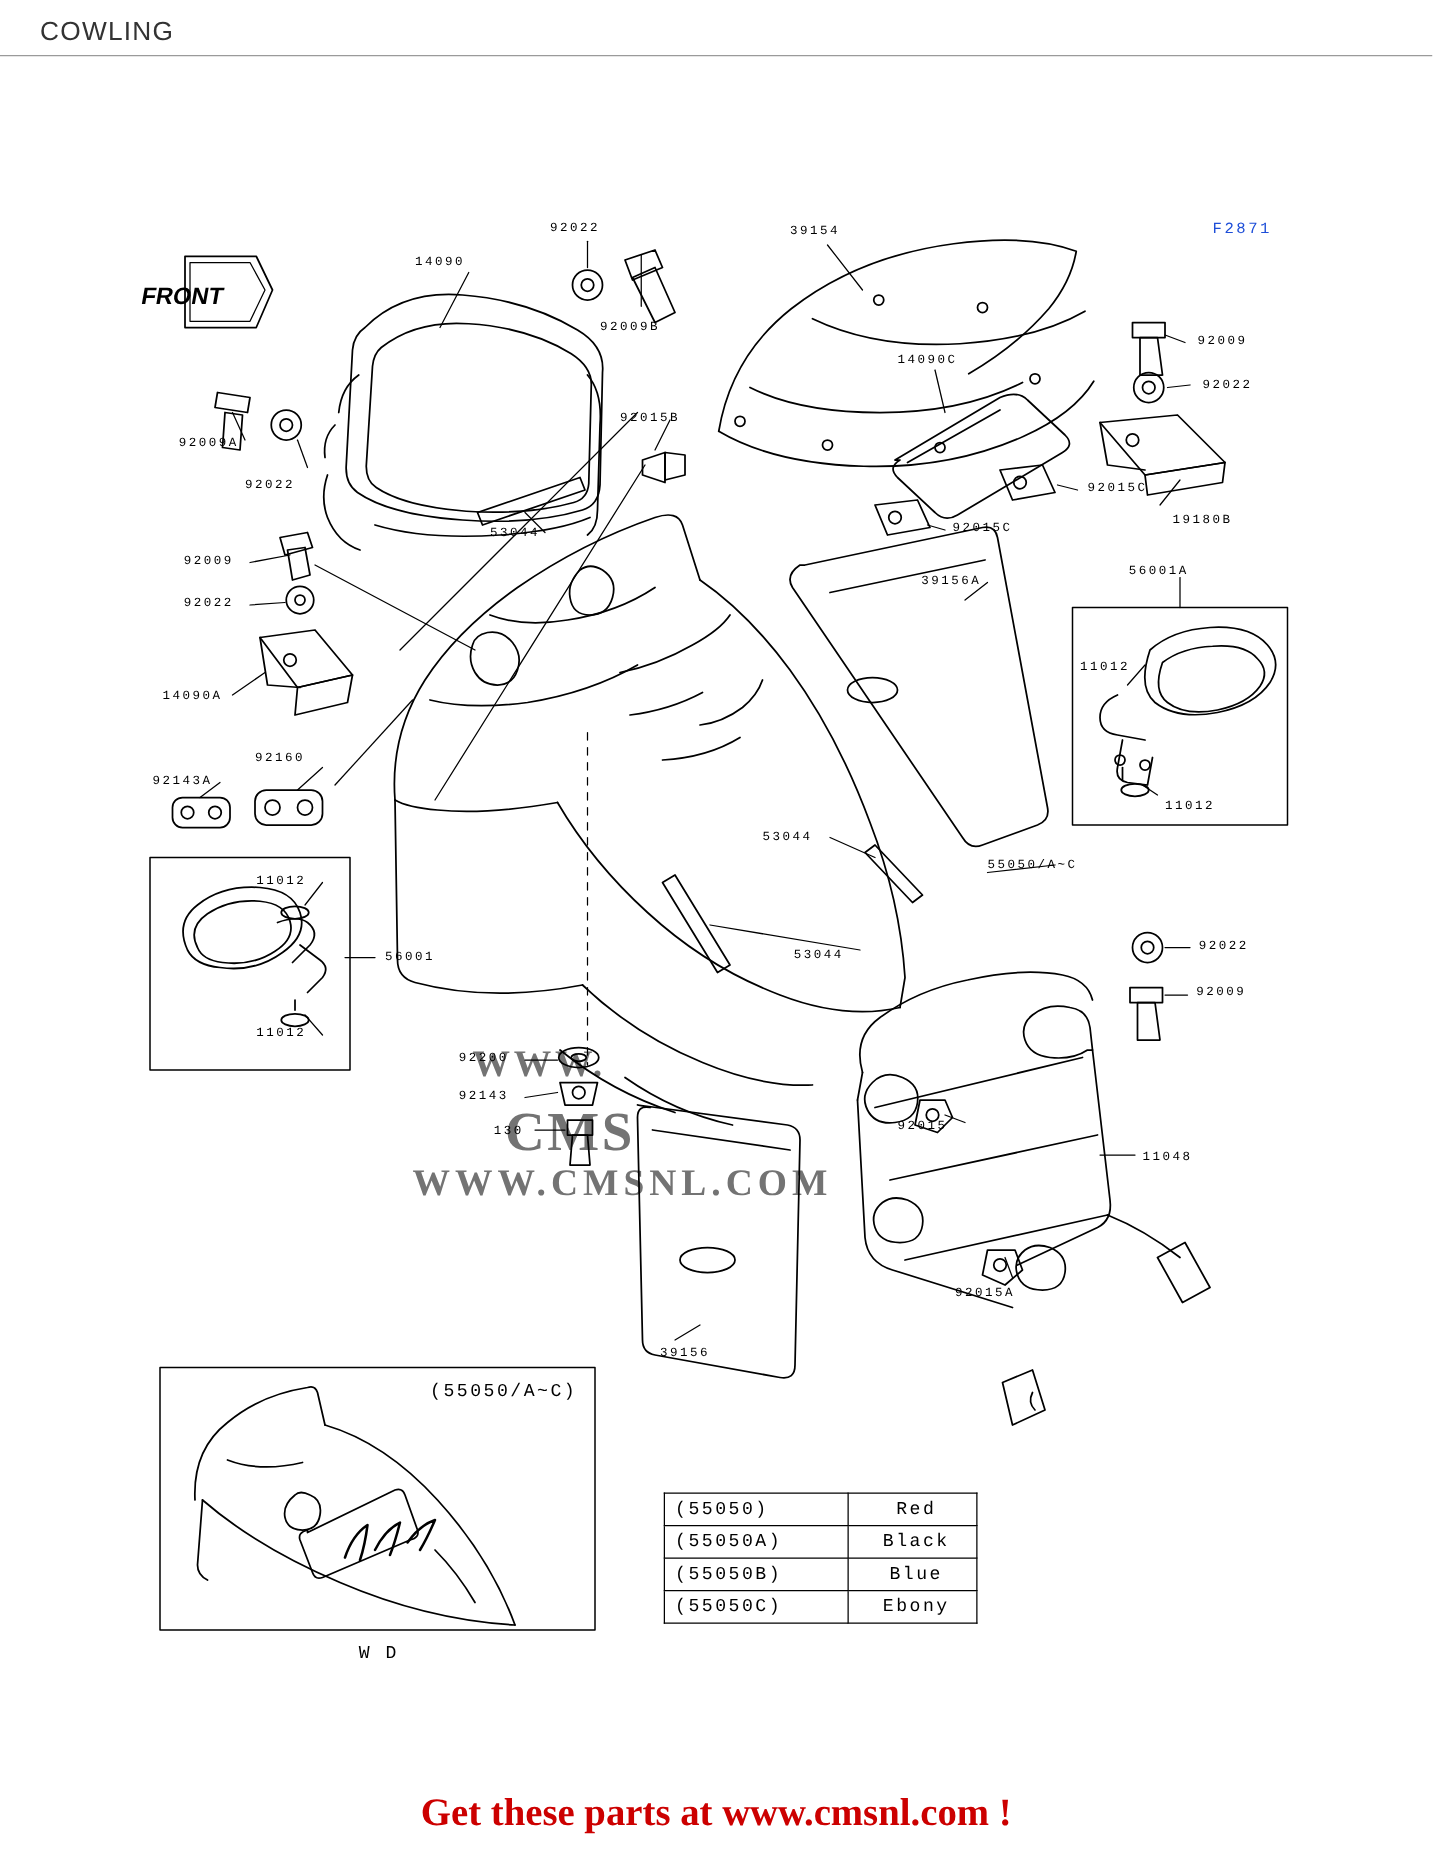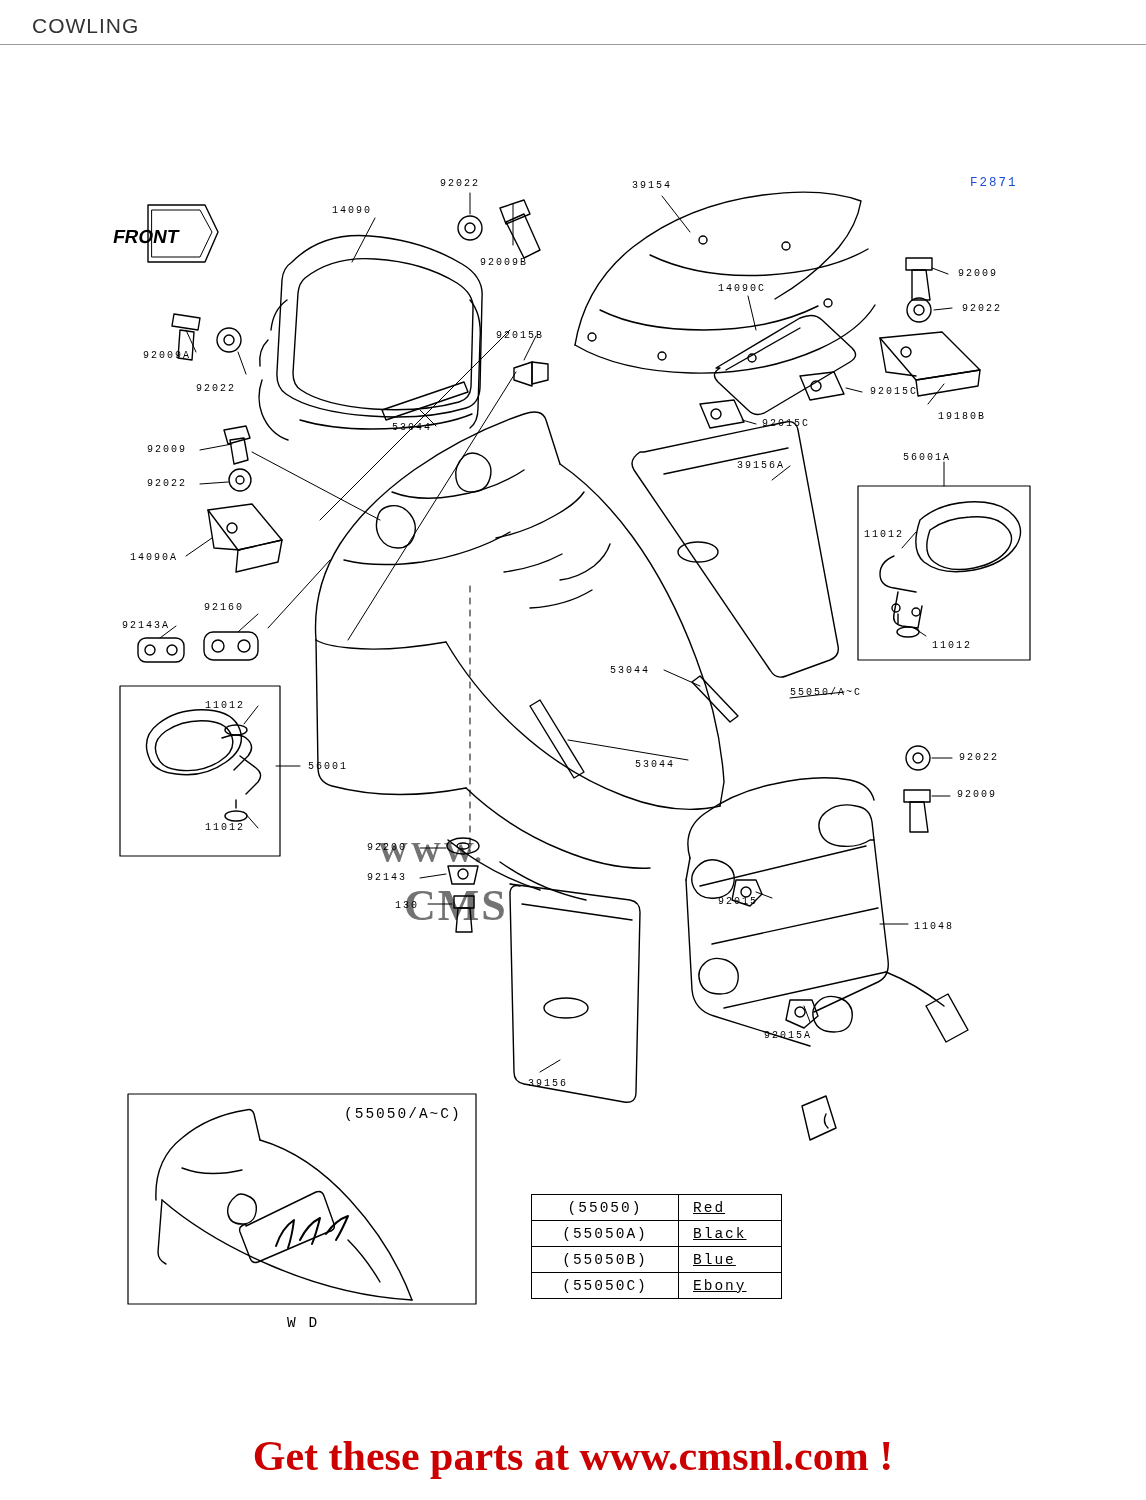--- a/index.html
+++ b/index.html
@@ -5,48 +5,49 @@
   html,body{margin:0;padding:0;background:#ffffff;}
   body{width:1146px;height:1500px;position:relative;font-family:"Liberation Mono",monospace;color:#000;}
   #sheet{position:absolute;left:0;top:0;width:1146px;height:1500px;overflow:hidden;}
 
   .title{position:absolute;left:32px;top:14px;font-family:"Liberation Sans",sans-serif;font-size:21px;letter-spacing:1px;color:#333;}
   .rule{position:absolute;left:0;top:44px;width:1146px;height:1px;background:#9a9a9a;}
 
   .code{position:absolute;font-family:"Liberation Mono",monospace;font-size:10px;letter-spacing:2px;color:#000;white-space:nowrap;}
   .figno{position:absolute;font-family:"Liberation Mono",monospace;font-size:12.5px;letter-spacing:2px;color:#1d4ed8;}
 
-  .footer{position:absolute;left:0;top:1432px;width:1146px;text-align:center;font-family:"Liberation Serif",serif;font-weight:bold;font-size:42px;color:#cc0000;letter-spacing:0px;}
+  .footer{position:absolute;left:0;top:1432px;width:1146px;text-align:center;font-family:"Liberation Serif",serif;font-weight:bold;font-size:31px;color:#cc0000;letter-spacing:0px;}
 
   svg.layer{position:absolute;left:0;top:0;width:1146px;height:1500px;}
 
   .wm{position:absolute;color:#737373;font-family:"Liberation Serif",serif;font-weight:bold;user-select:none;}
   .wm1{left:378px;top:835px;font-size:30px;letter-spacing:3px;}
   .wm2{left:404px;top:880px;font-size:44px;letter-spacing:2px;}
   .wm3{left:330px;top:930px;font-size:30px;letter-spacing:4px;}
 
   table.colors{position:absolute;left:531px;top:1194px;border-collapse:collapse;font-family:"Liberation Mono",monospace;font-size:14.5px;letter-spacing:2px;}
   table.colors td{border:1px solid #000;height:25px;padding:0 8px;}
-  table.colors td.c1{width:130px;text-align:center;}
-  table.colors td.c2{width:80px;text-align:left;padding-left:14px;text-decoration:underline;}
+  table.colors td.c1{width:130px;}
+  table.colors td.c2{width:80px;text-align:center;padding-left:14px;}
 
   .boxlabel{position:absolute;font-family:"Liberation Mono",monospace;font-size:14.5px;letter-spacing:2px;}
 </style>
 </head>
 <body>
 
 <div id="sheet">
 
   <div class="title">COWLING</div>
   <div class="rule"></div>
 
   <div class="figno" style="left:970px;top:176px;">F2871</div>
 
   <div class="wm wm1">WWW.</div>
   <div class="wm wm2">CMS</div>
+  <div class="wm wm3">WWW.CMSNL.COM</div>
 
   <svg class="layer" viewBox="0 0 1146 1500">
     <g fill="none" stroke="#000" stroke-width="1.4" stroke-linejoin="round" stroke-linecap="round">
 
       <g>
         <path d="M148 205 L205 205 L218 232 L205 262 L148 262 Z"></path>
         <path d="M152 210 L200 210 L212 232 L200 257 L152 257 Z" stroke-width="1"></path>
         <text x="155" y="243" font-family="Liberation Sans, sans-serif" font-size="19" font-weight="bold" fill="#000" stroke="none" transform="skewX(-10)">FRONT</text>
       </g>
 

